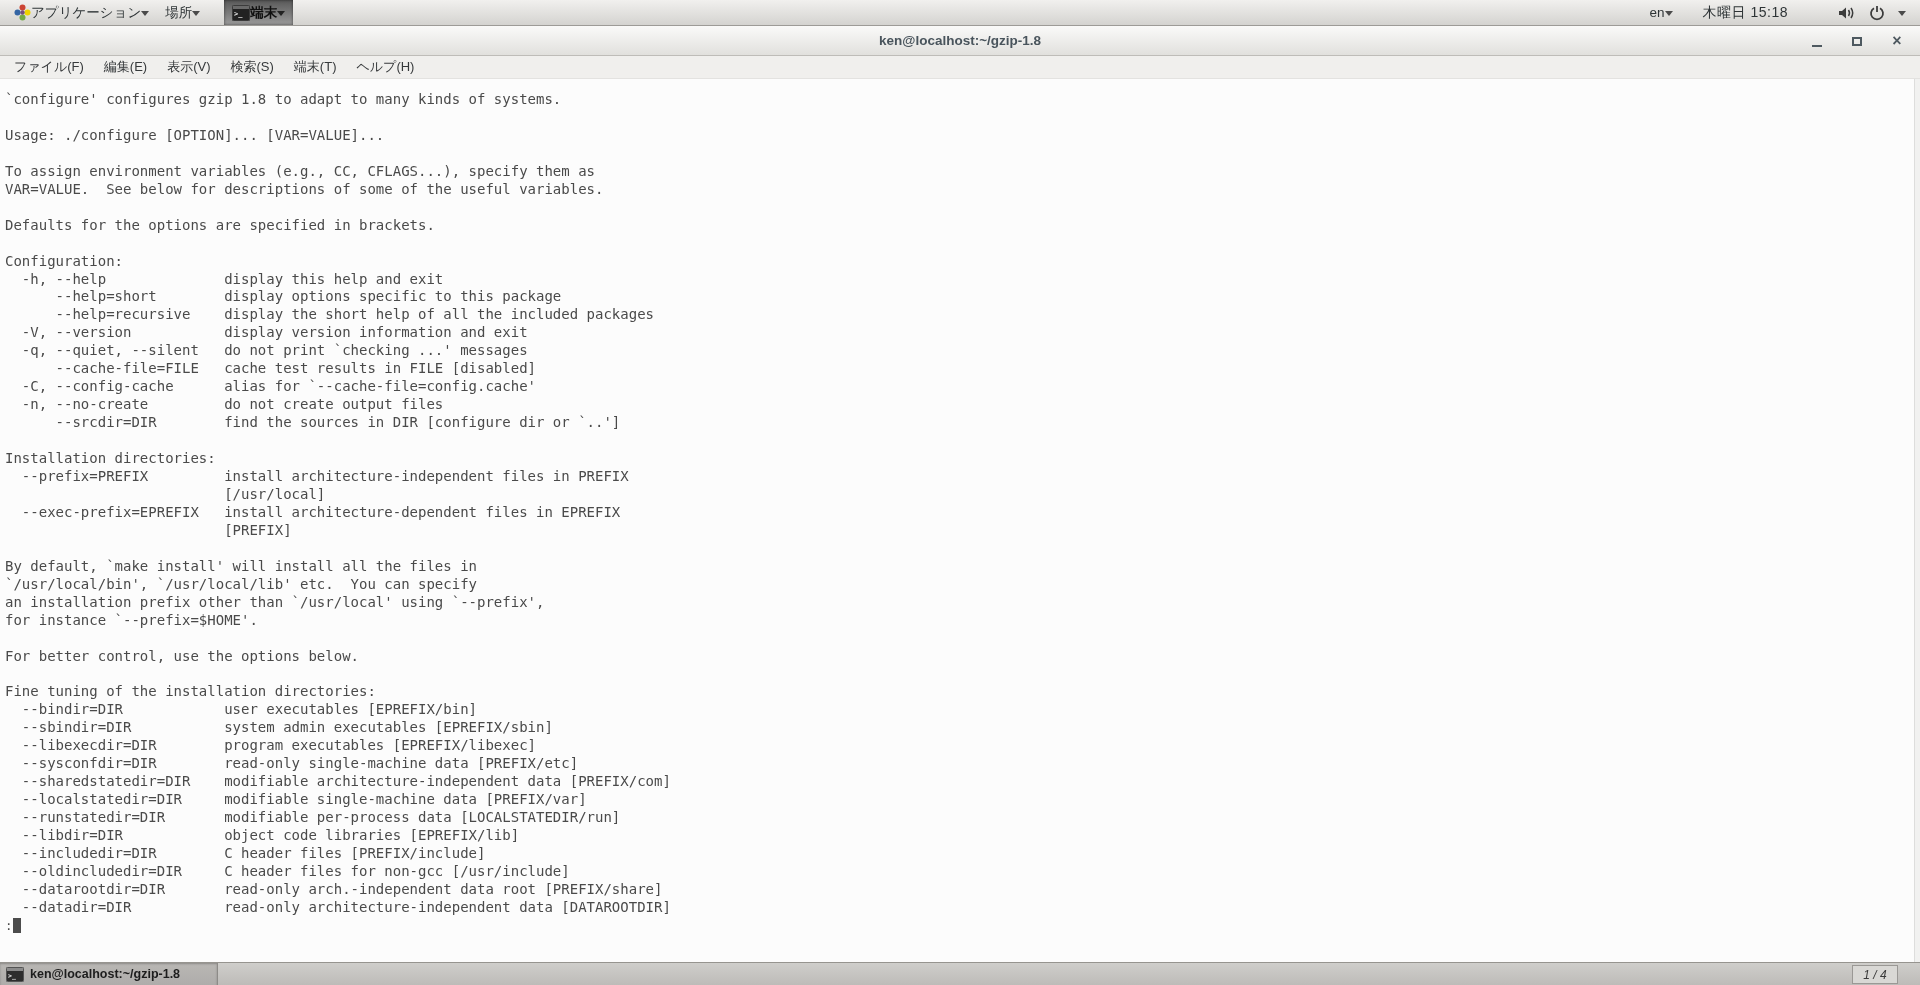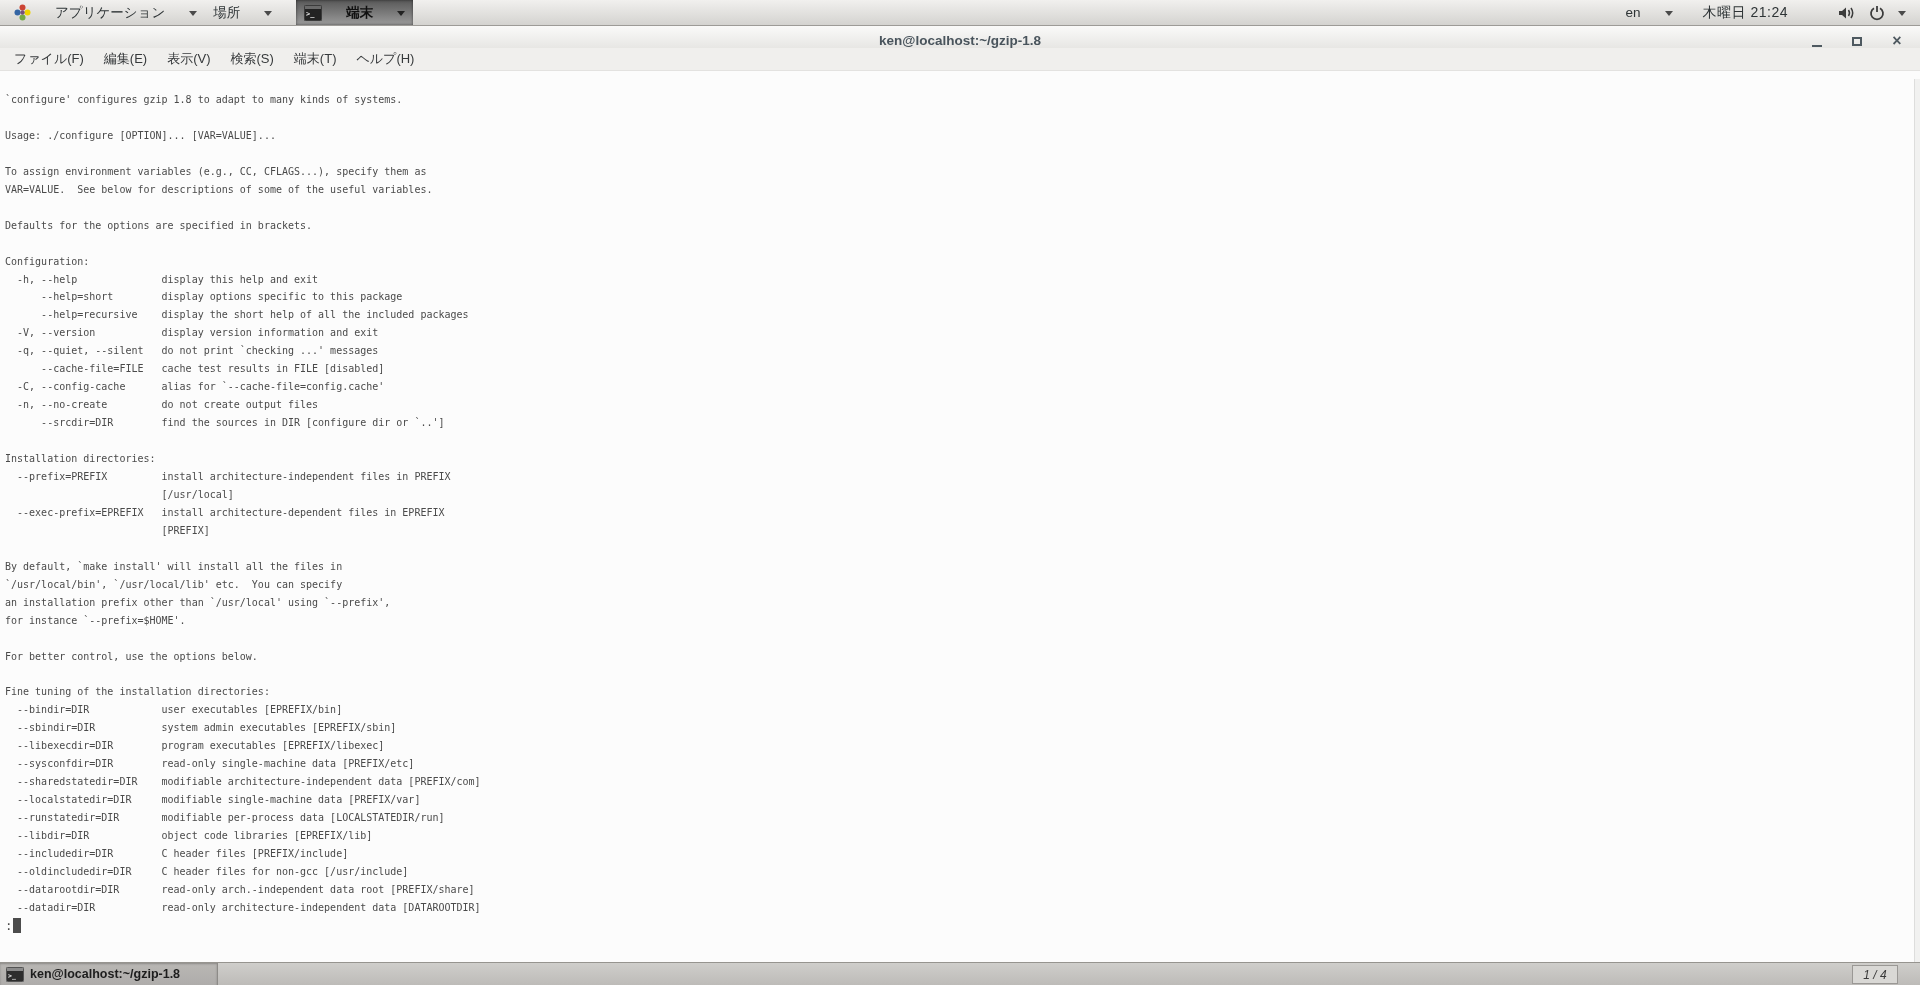--- a/index.html
+++ b/index.html
@@ -7,21 +7,21 @@
               font-family:"Liberation Sans","DejaVu Sans",sans-serif; }
 
   
   .top-panel{
     position:absolute; left:0; top:0; width:1920px; height:26px;
     background:linear-gradient(#f1f0ee,#d4d3d0);
     border-bottom:1px solid #9d9b97;
     display:flex; align-items:center; padding:0 14px 0 6px;
     font-size:13.5px; color:#2e3436;
   }
-  .panel-item{ display:flex; align-items:center; gap:24px; height:25px; padding:0 8px; cursor:default;}
+  .panel-item{ display:flex; align-items:center; gap:0; height:25px; padding:0 8px; cursor:default;}
   .arrow{ width:0; height:0; border-left:4px solid transparent; border-right:4px solid transparent;
           border-top:5px solid #4a4a4a; margin-top:2px;}
   .active-app{
     background:linear-gradient(#585858,#9b9b9b);
     box-shadow:inset 0 0 3px rgba(0,0,0,.55);
     margin-left:16px; color:#101010; font-weight:bold;
   }
   .active-app .arrow{ border-top-color:#222; }
   .top-right{ margin-left:auto; display:flex; align-items:center;justify-content:center; }
   .clock{ font-size:14px; letter-spacing:.5px; margin-left:14px; padding:0 8px;}
@@ -37,35 +37,35 @@
   .win-title{ font-size:13.5px; font-weight:bold; color:#49545c; }
   .win-controls{ position:absolute; right:10px; top:0; height:30px; display:flex; align-items:center; gap:14px;}
   .win-btn{ width:26px; height:26px; display:flex; align-items:center; justify-content:center;
             color:#4e5960; cursor:default;}
   .glyph-min{ display:block; width:10px; height:2px; background:#4e5960; margin-top:9px;}
   .glyph-max{ display:block; width:10px; height:9px; border:2px solid #4e5960;}
   .glyph-close{ font-size:16px; font-weight:bold; line-height:1;}
 
   
   .menubar{
-    position:absolute; left:0; top:48px; width:1920px; height:23px;
+    position:absolute; left:0; top:56px; width:1920px; height:23px;
     background:#f0efed; border-bottom:1px solid #e3e2e0;
     display:flex; align-items:center; padding-left:4px;
     font-size:13px; color:#36393b;
   }
   .menu-item{ padding:2px 10px; cursor:default; }
 
   
   .terminal{
     position:absolute; left:0; top:79px; width:1920px; height:883px;
     background:#fcfcfc; overflow:hidden;
   }
   .term-text{
     font-family:"DejaVu Sans Mono","Liberation Mono",monospace;
-    font-size:10px; line-height:17.95px; color:#4a4a4a;
+    font-size:14px; line-height:17.95px; color:#4a4a4a;
     white-space:pre; padding:12px 0 0 5px;
   }
   .prompt-line{
     font-family:"DejaVu Sans Mono","Liberation Mono",monospace;
     font-size:12.4px; line-height:17.95px; color:#4a4a4a;
     padding-left:5px; display:flex; align-items:center;
   }
   .cursor-block{ display:inline-block; width:8px; height:15px; background:#4c4c4c; margin-left:1px;}
   .scrollbar-trough{
     position:absolute; right:0; top:0; width:6px; height:883px;
@@ -127,21 +127,21 @@
     </span>
     <span>端末</span>
     <span class="arrow"></span>
   </div>
 
   <div class="top-right">
     <div class="panel-item">
       <span>en</span>
       <span class="arrow"></span>
     </div>
-    <div class="clock">木曜日 21:24</div>
+    <div class="clock">木曜日 15:18</div>
     <div class="status-icons">
       <span>
         <svg width="18" height="16" viewBox="0 0 18 16">
           <polygon points="1,6 4,6 8,2.5 8,13.5 4,10 1,10" fill="#3c3c3c"></polygon>
           <path d="M10.5 5 q2 3 0 6" stroke="#3c3c3c" stroke-width="1.5" fill="none"></path>
           <path d="M13 3 q3.4 5 0 10" stroke="#3c3c3c" stroke-width="1.5" fill="none"></path>
         </svg>
       </span>
       <span>
         <svg width="16" height="16" viewBox="0 0 16 16">

